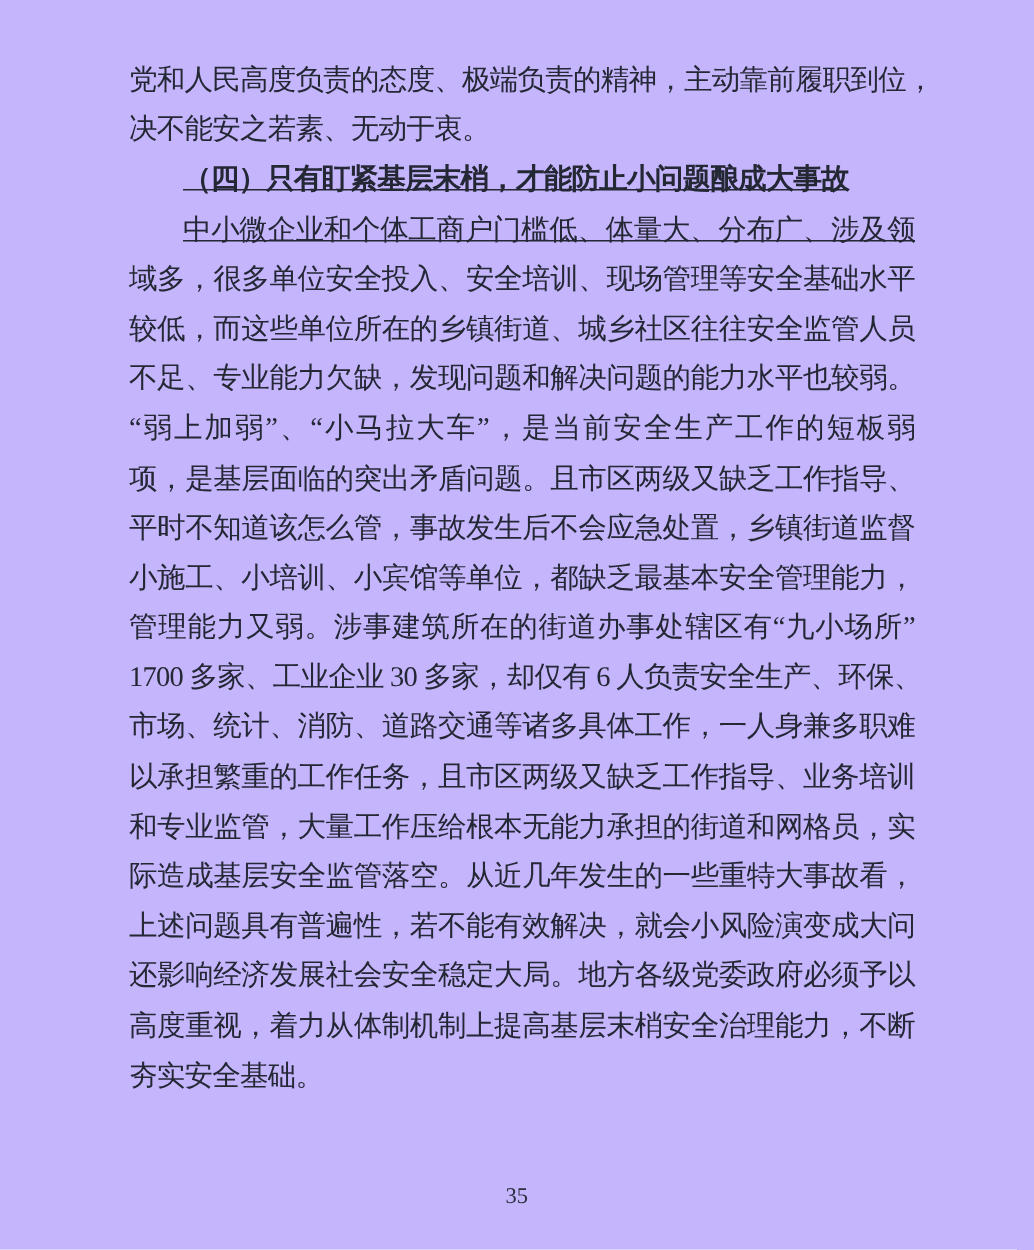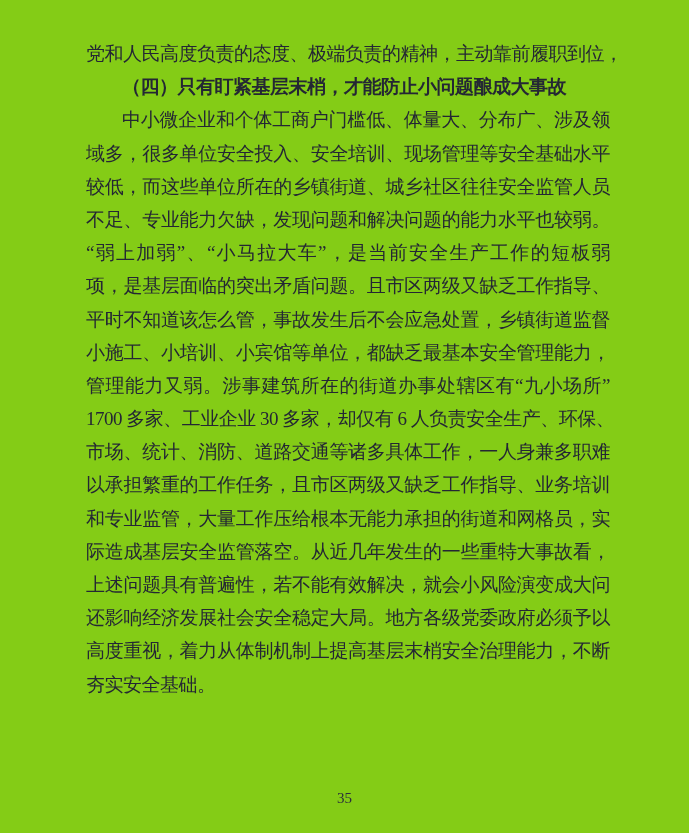--- a/index.html
+++ b/index.html
@@ -10,21 +10,21 @@
   body {
     width: 689px;
     height: 833px;
     position: relative;
     overflow: hidden;
     font-family: "Liberation Serif", "DejaVu Serif", serif;
   }
   .page {
     position: absolute;
     inset: 0;
-    background: #84cc16;
+    background: #c4b5fd;
   }
   .textblock {
     position: absolute;
     left: 86px;
     top: 37px;
     width: 524px;
     color: #242734;
     font-size: 19px;
     letter-spacing: -0.5px;
   }
@@ -34,40 +34,42 @@
     white-space: nowrap;
     text-align: justify;
     text-align-last: justify;
   }
   .line.end {
     text-align: left;
     text-align-last: left;
   }
   .line.indent {
     text-indent: 36px;
+    text-decoration: underline;
   }
   .line.heading {
     font-weight: 600;
   }
   .footer {
     position: absolute;
     left: 0;
     top: 790px;
     width: 100%;
     text-align: center;
     font-size: 15px;
     color: #2c2f3c;
   }
 </style>
 </head>
 <body>
 
 <div class="page">
   <div class="textblock">
     <div class="line">党和人民高度负责的态度、极端负责的精神，主动靠前履职到位，</div>
+    <div class="line end">决不能安之若素、无动于衷。</div>
     <div class="line end indent heading">（四）只有盯紧基层末梢，才能防止小问题酿成大事故</div>
     <div class="line indent">中小微企业和个体工商户门槛低、体量大、分布广、涉及领</div>
     <div class="line">域多，很多单位安全投入、安全培训、现场管理等安全基础水平</div>
     <div class="line">较低，而这些单位所在的乡镇街道、城乡社区往往安全监管人员</div>
     <div class="line">不足、专业能力欠缺，发现问题和解决问题的能力水平也较弱。</div>
     <div class="line">“弱上加弱”、“小马拉大车”，是当前安全生产工作的短板弱</div>
     <div class="line">项，是基层面临的突出矛盾问题。且市区两级又缺乏工作指导、</div>
     <div class="line">平时不知道该怎么管，事故发生后不会应急处置，乡镇街道监督</div>
     <div class="line">小施工、小培训、小宾馆等单位，都缺乏最基本安全管理能力，</div>
     <div class="line">管理能力又弱。涉事建筑所在的街道办事处辖区有“九小场所”</div>

